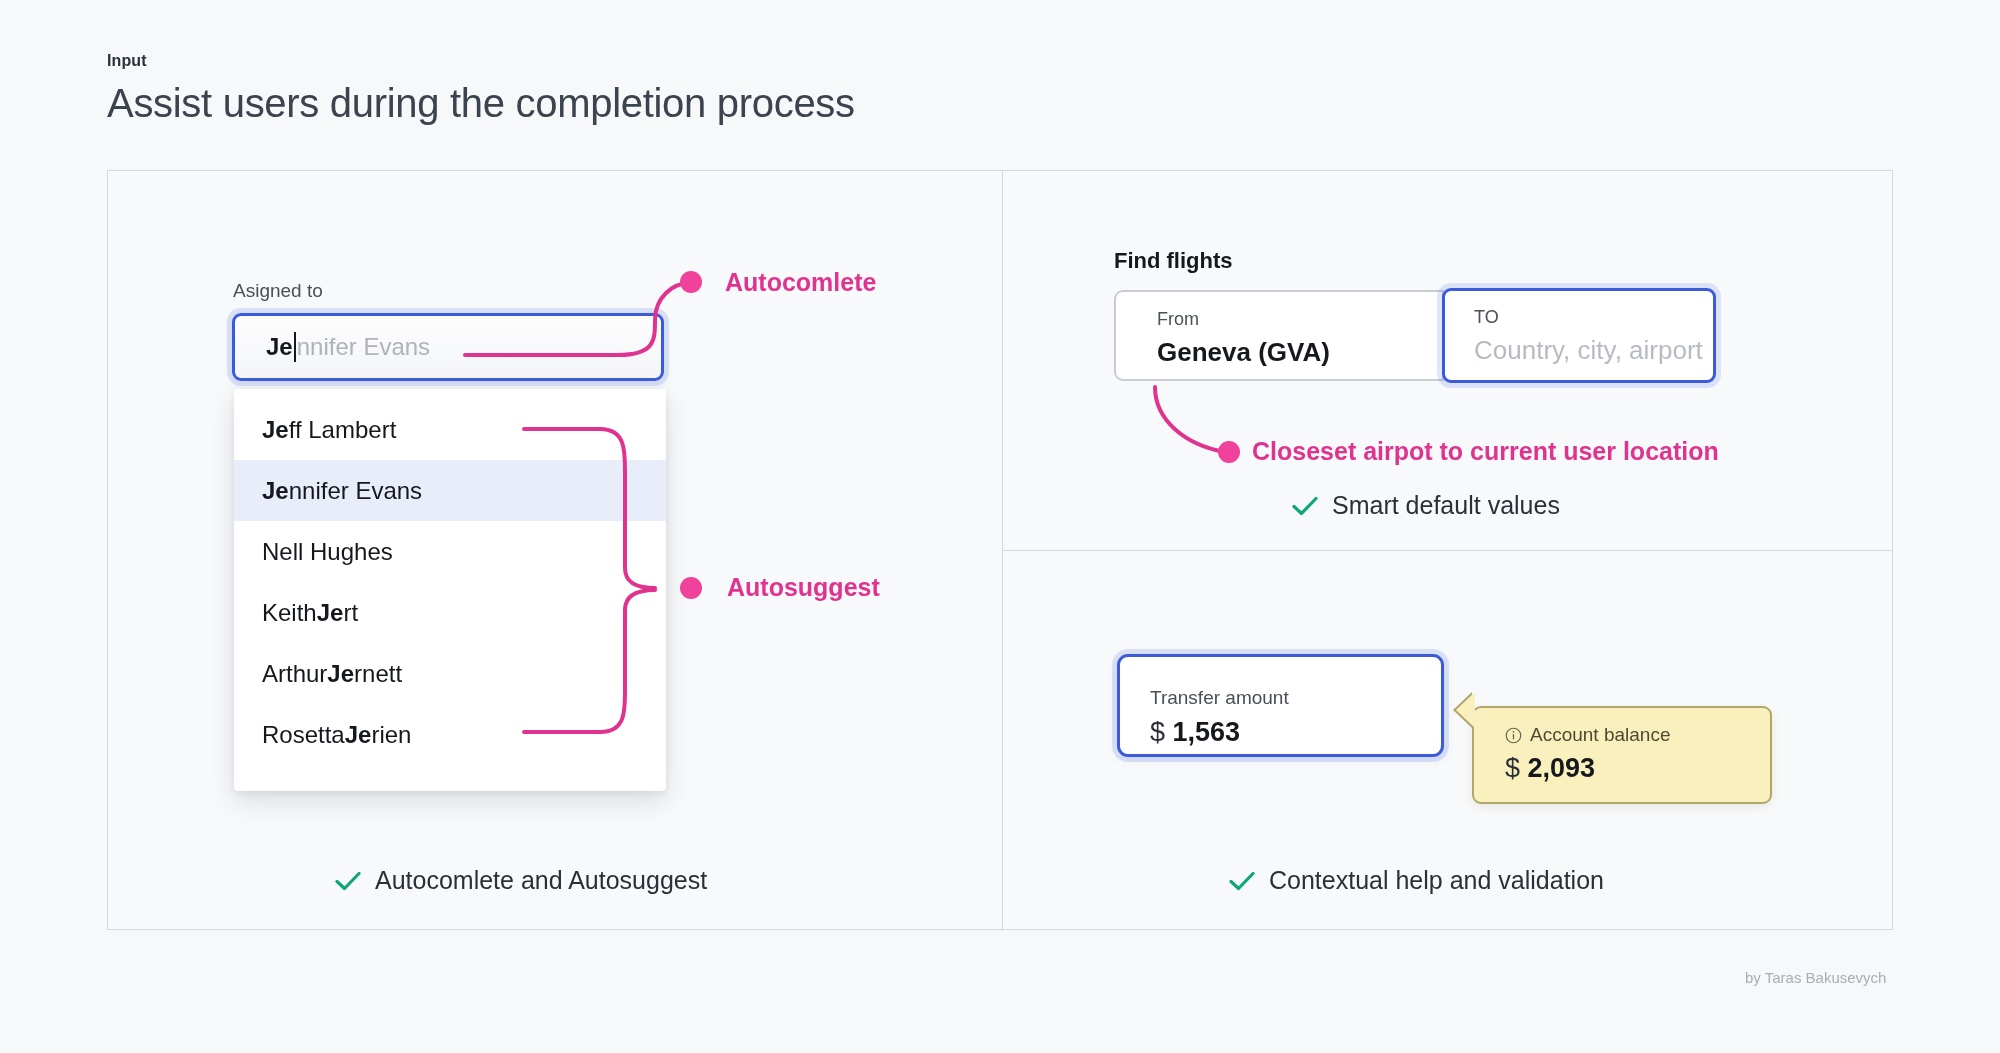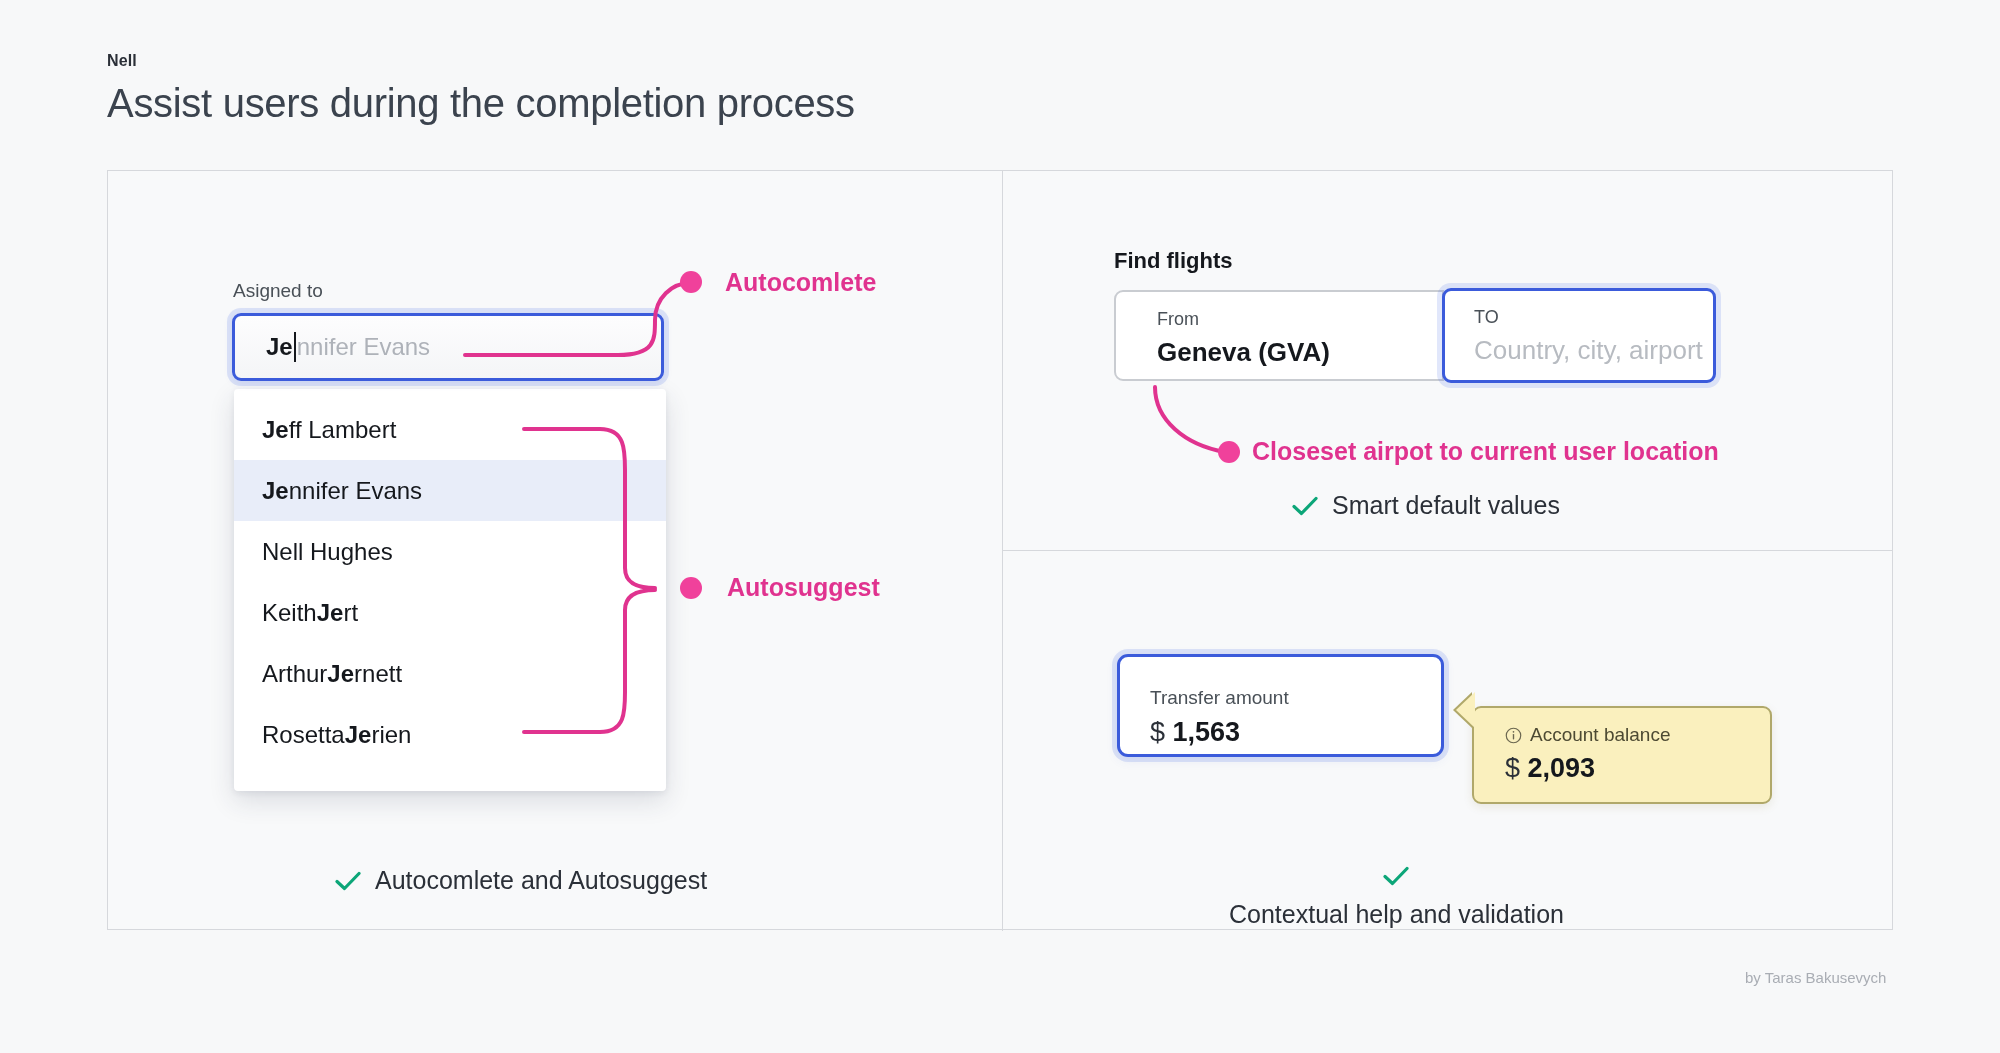--- a/index.html
+++ b/index.html
@@ -76,21 +76,21 @@
     color: #2b3038;
     white-space: nowrap;
   }
   .check {
     width: 26px;
     height: 20px;
     flex: none;
   }
   .caption-left  { left: 335px; top: 866px; }
   .caption-tr    { left: 1292px; top: 491px; }
-  .caption-br    { left: 1229px; top: 866px; flex-direction: column; }
+  .caption-br    { left: 1229px; top: 866px; }
 
   
   .field-label {
     position: absolute;
     left: 233px;
     top: 280px;
     font-size: 19px;
     color: #495057;
   }
   .ac-input {
@@ -303,21 +303,21 @@
     left: 1745px;
     top: 969px;
     font-size: 15px;
     color: #a9adb4;
   }
 </style>
 </head>
 <body>
 
 <div class="header">
-  <div class="eyebrow">Nell</div>
+  <div class="eyebrow">Input</div>
   <h1 class="page-title">Assist users during the completion process</h1>
 </div>
 
 <div class="frame">
   <div class="divider-v"></div>
   <div class="divider-h"></div>
 </div>
 
 <div class="field-label">Asigned to</div>
 

